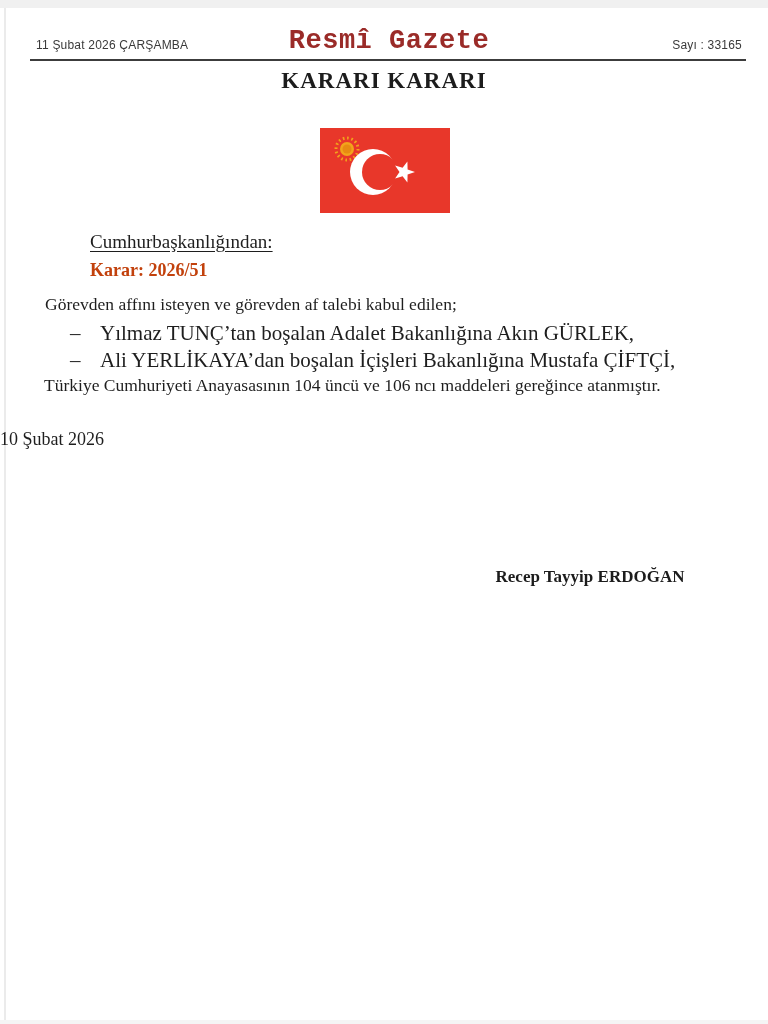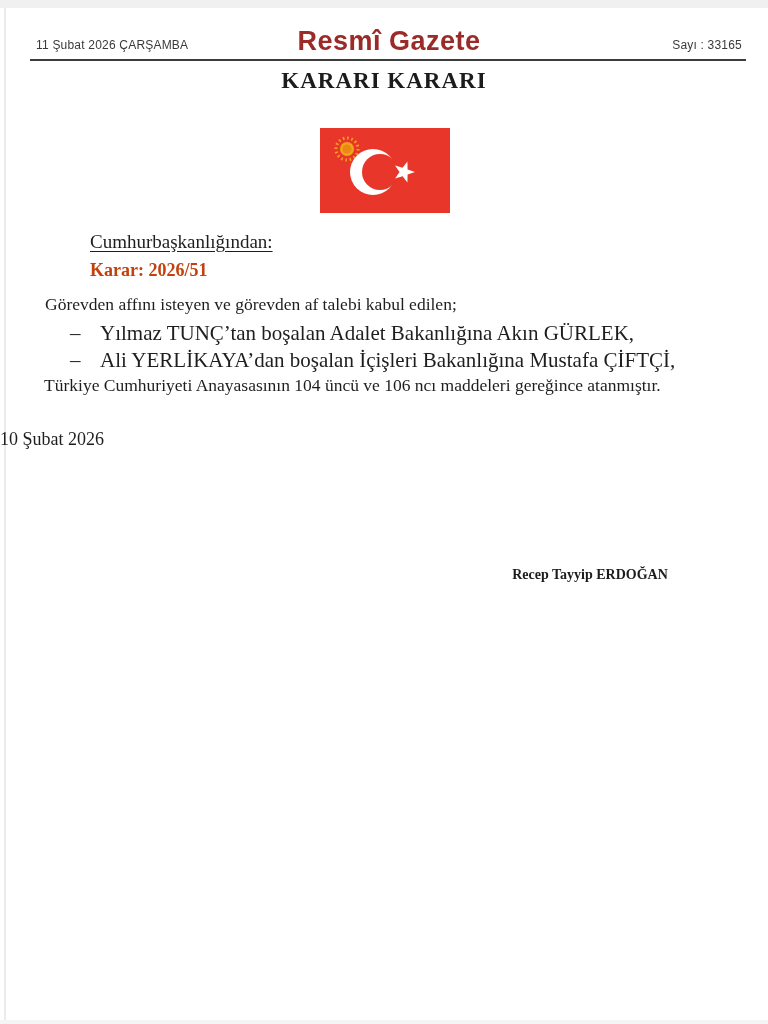--- a/index.html
+++ b/index.html
@@ -26,21 +26,21 @@
   }
   .gazette-header {
     position: absolute; top: 30px; left: 36px; right: 26px; height: 30px;
     display: flex; align-items: center; justify-content: space-between;
   }
   .header-date, .header-issue {
     font-family: "Liberation Sans", sans-serif;
     font-size: 12px; color: #3a3a3a; letter-spacing: 0.2px;
   }
   .masthead {
-    font-family: Liberation Sans, sans-serif;
+    font-family: Liberation Mono, monospace;
     font-weight: bold; font-size: 27px; color: #9a2b28;
     letter-spacing: 0.5px;
     position: absolute; left: 0; right: 0; text-align: center; top: -4px;
   }
   .header-rule {
     position: absolute; top: 59px; left: 30px; right: 22px;
     border-top: 2px solid #3c3c3c;
   }
   .doc-title {
     position: absolute; top: 68px; left: 0; right: 0;
@@ -75,21 +75,21 @@
     font-size: 17.5px; color: #1e1e1e;
   }
   .decree-date {
     position: absolute; top: 429px; left: 0; right: 0;
     font-size: 18px; color: #1e1e1e;
   }
   .signature-block {
     position: absolute; top: 567px; left: 440px; width: 300px;
     text-align: center;
   }
-  .signature-name { font-size: 14px; font-weight: bold; color: #1c1c1c; }
+  .signature-name { font-size: 17px; font-weight: bold; color: #1c1c1c; }
   .signature-title { margin-top: 11px; font-size: 17px; color: #1e1e1e; letter-spacing: 0.5px; }
 </style>
 </head>
 <body>
 
 <div class="scan-top-strip"></div>
 <div class="scan-left-edge"></div>
 <div class="scan-bottom-strip"></div>
 
 <div class="gazette-header">

